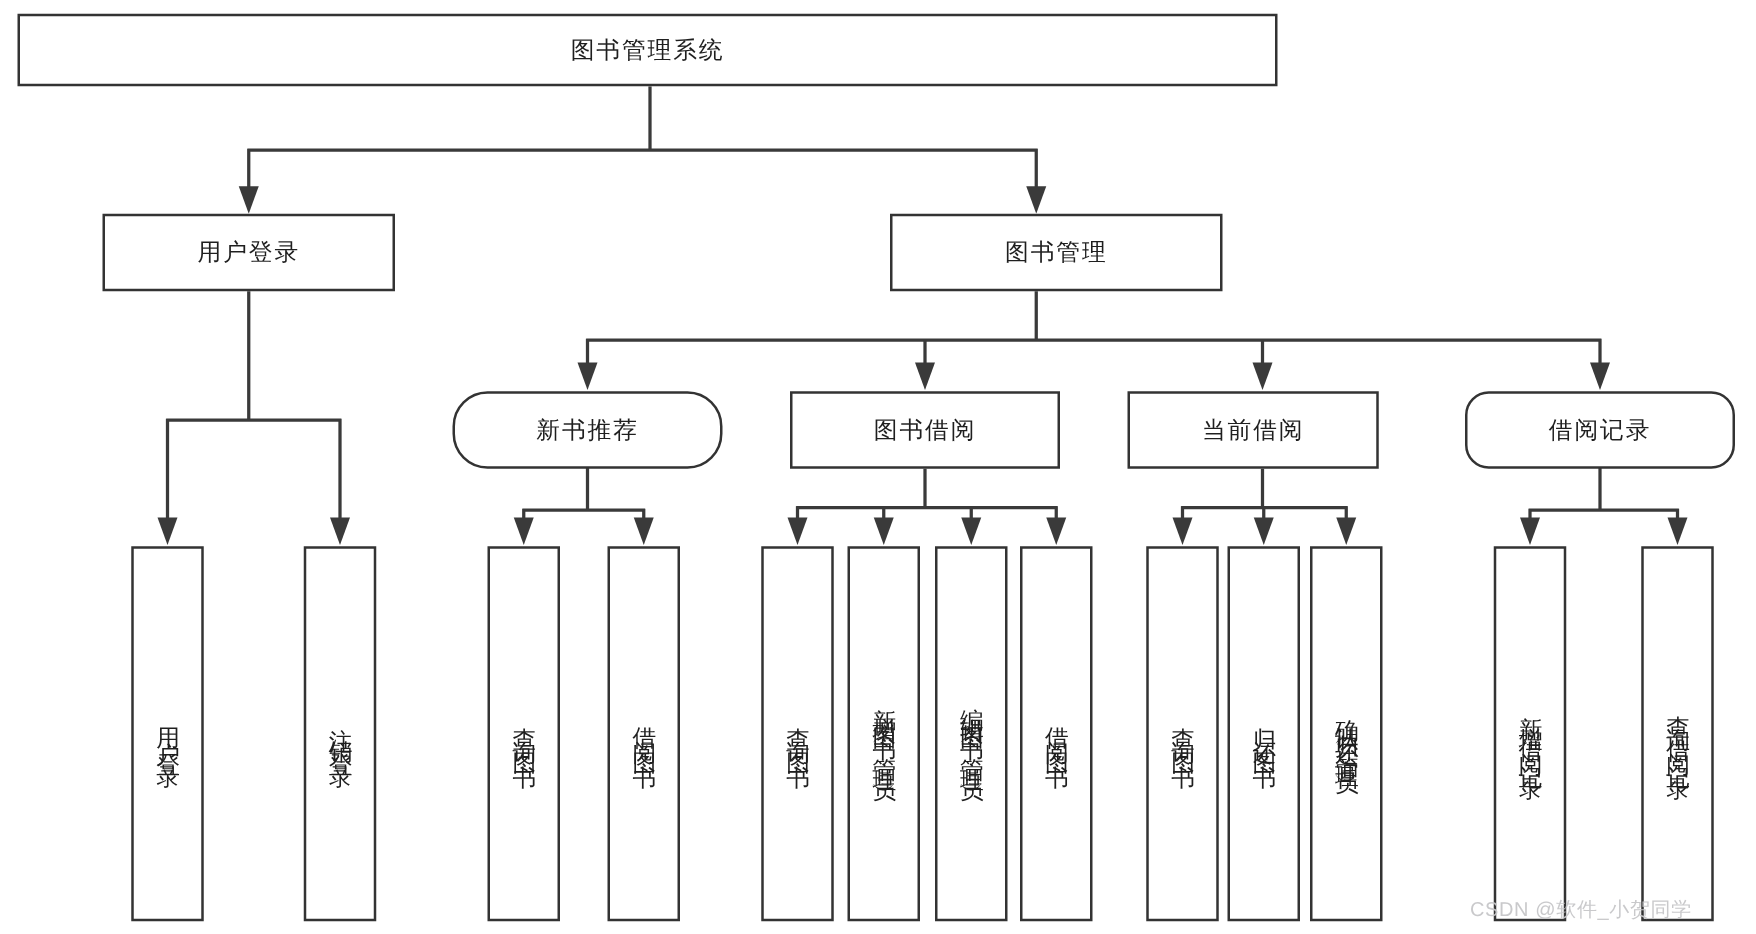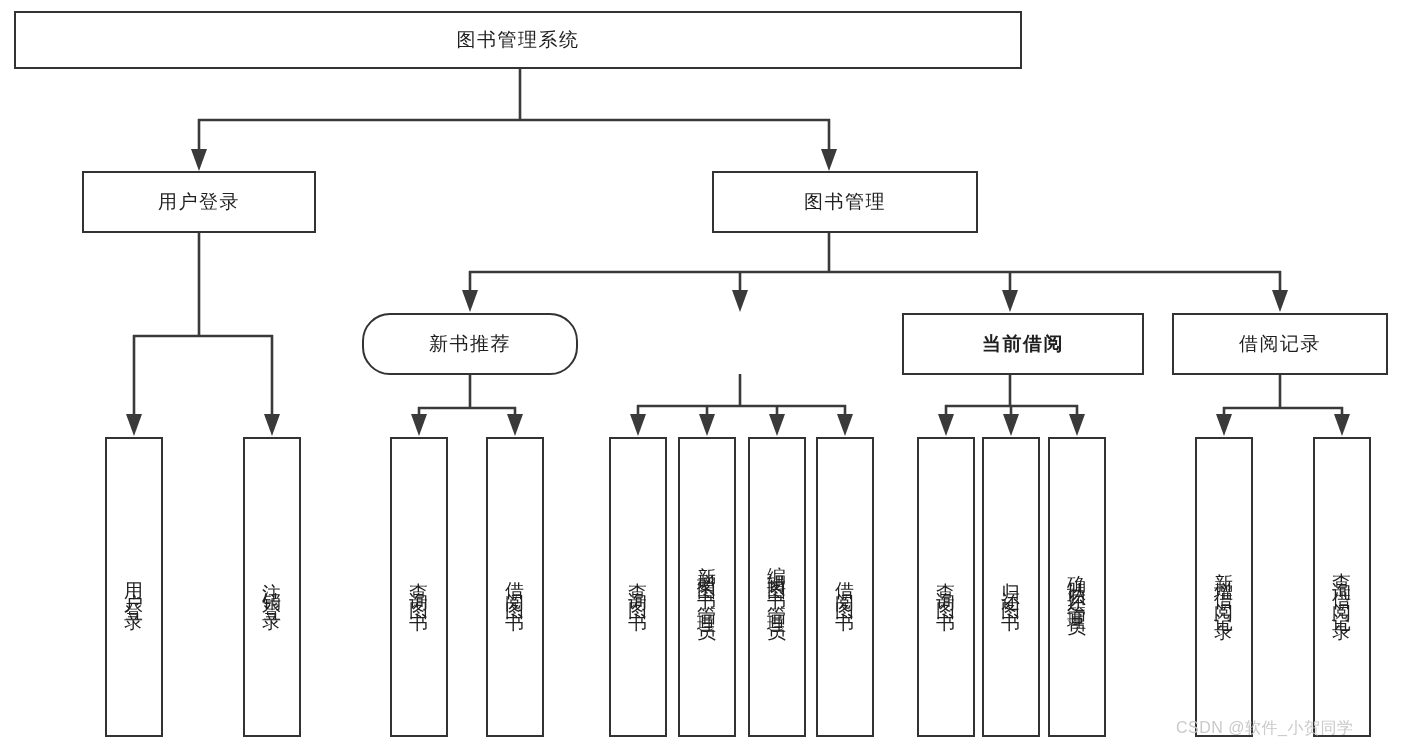--- a/index.html
+++ b/index.html
@@ -120,22 +120,23 @@
       <polygon class="arrow" points="1334,414 1350,414 1342,436"></polygon>
     </g>
   </svg>
 
   <div class="box" style="left:14px; top:11px; width:1008px; height:58px;">图书管理系统</div>
 
   <div class="box" style="left:82px; top:171px; width:234px; height:62px;">用户登录</div>
   <div class="box" style="left:712px; top:171px; width:266px; height:62px;">图书管理</div>
 
   <div class="box" style="left:362px; top:313px; width:216px; height:62px;border-radius:28px;">新书推荐</div>
-  <div class="box" style="left:902px; top:313px; width:242px; height:62px;font-weight:bold;">当前借阅</div>
-  <div class="box" style="left:1172px; top:313px; width:216px; height:62px;">借阅记录</div>
+  <div class="box" style="left:632px; top:313px; width:216px; height:62px;">图书借阅</div>
+  <div class="box" style="left:902px; top:313px; width:201px; height:62px;">当前借阅</div>
+  <div class="box" style="left:1172px; top:313px; width:216px; height:62px;border-radius:19px;">借阅记录</div>
 
   <div class="vbox" style="left:105px; top:437px; width:58px; height:300px;">用户登录</div>
   <div class="vbox" style="left:243px; top:437px; width:58px; height:300px;">注销登录</div>
 
   <div class="vbox" style="left:390px; top:437px; width:58px; height:300px;">查询图书</div>
   <div class="vbox" style="left:486px; top:437px; width:58px; height:300px;">借阅图书</div>
 
   <div class="vbox" style="left:609px; top:437px; width:58px; height:300px;">查询图书</div>
   <div class="vbox" style="left:678px; top:437px; width:58px; height:300px; letter-spacing:8px;">新增图书（管理员）</div>
   <div class="vbox" style="left:748px; top:437px; width:58px; height:300px; letter-spacing:8px;">编辑图书（管理员）</div>

